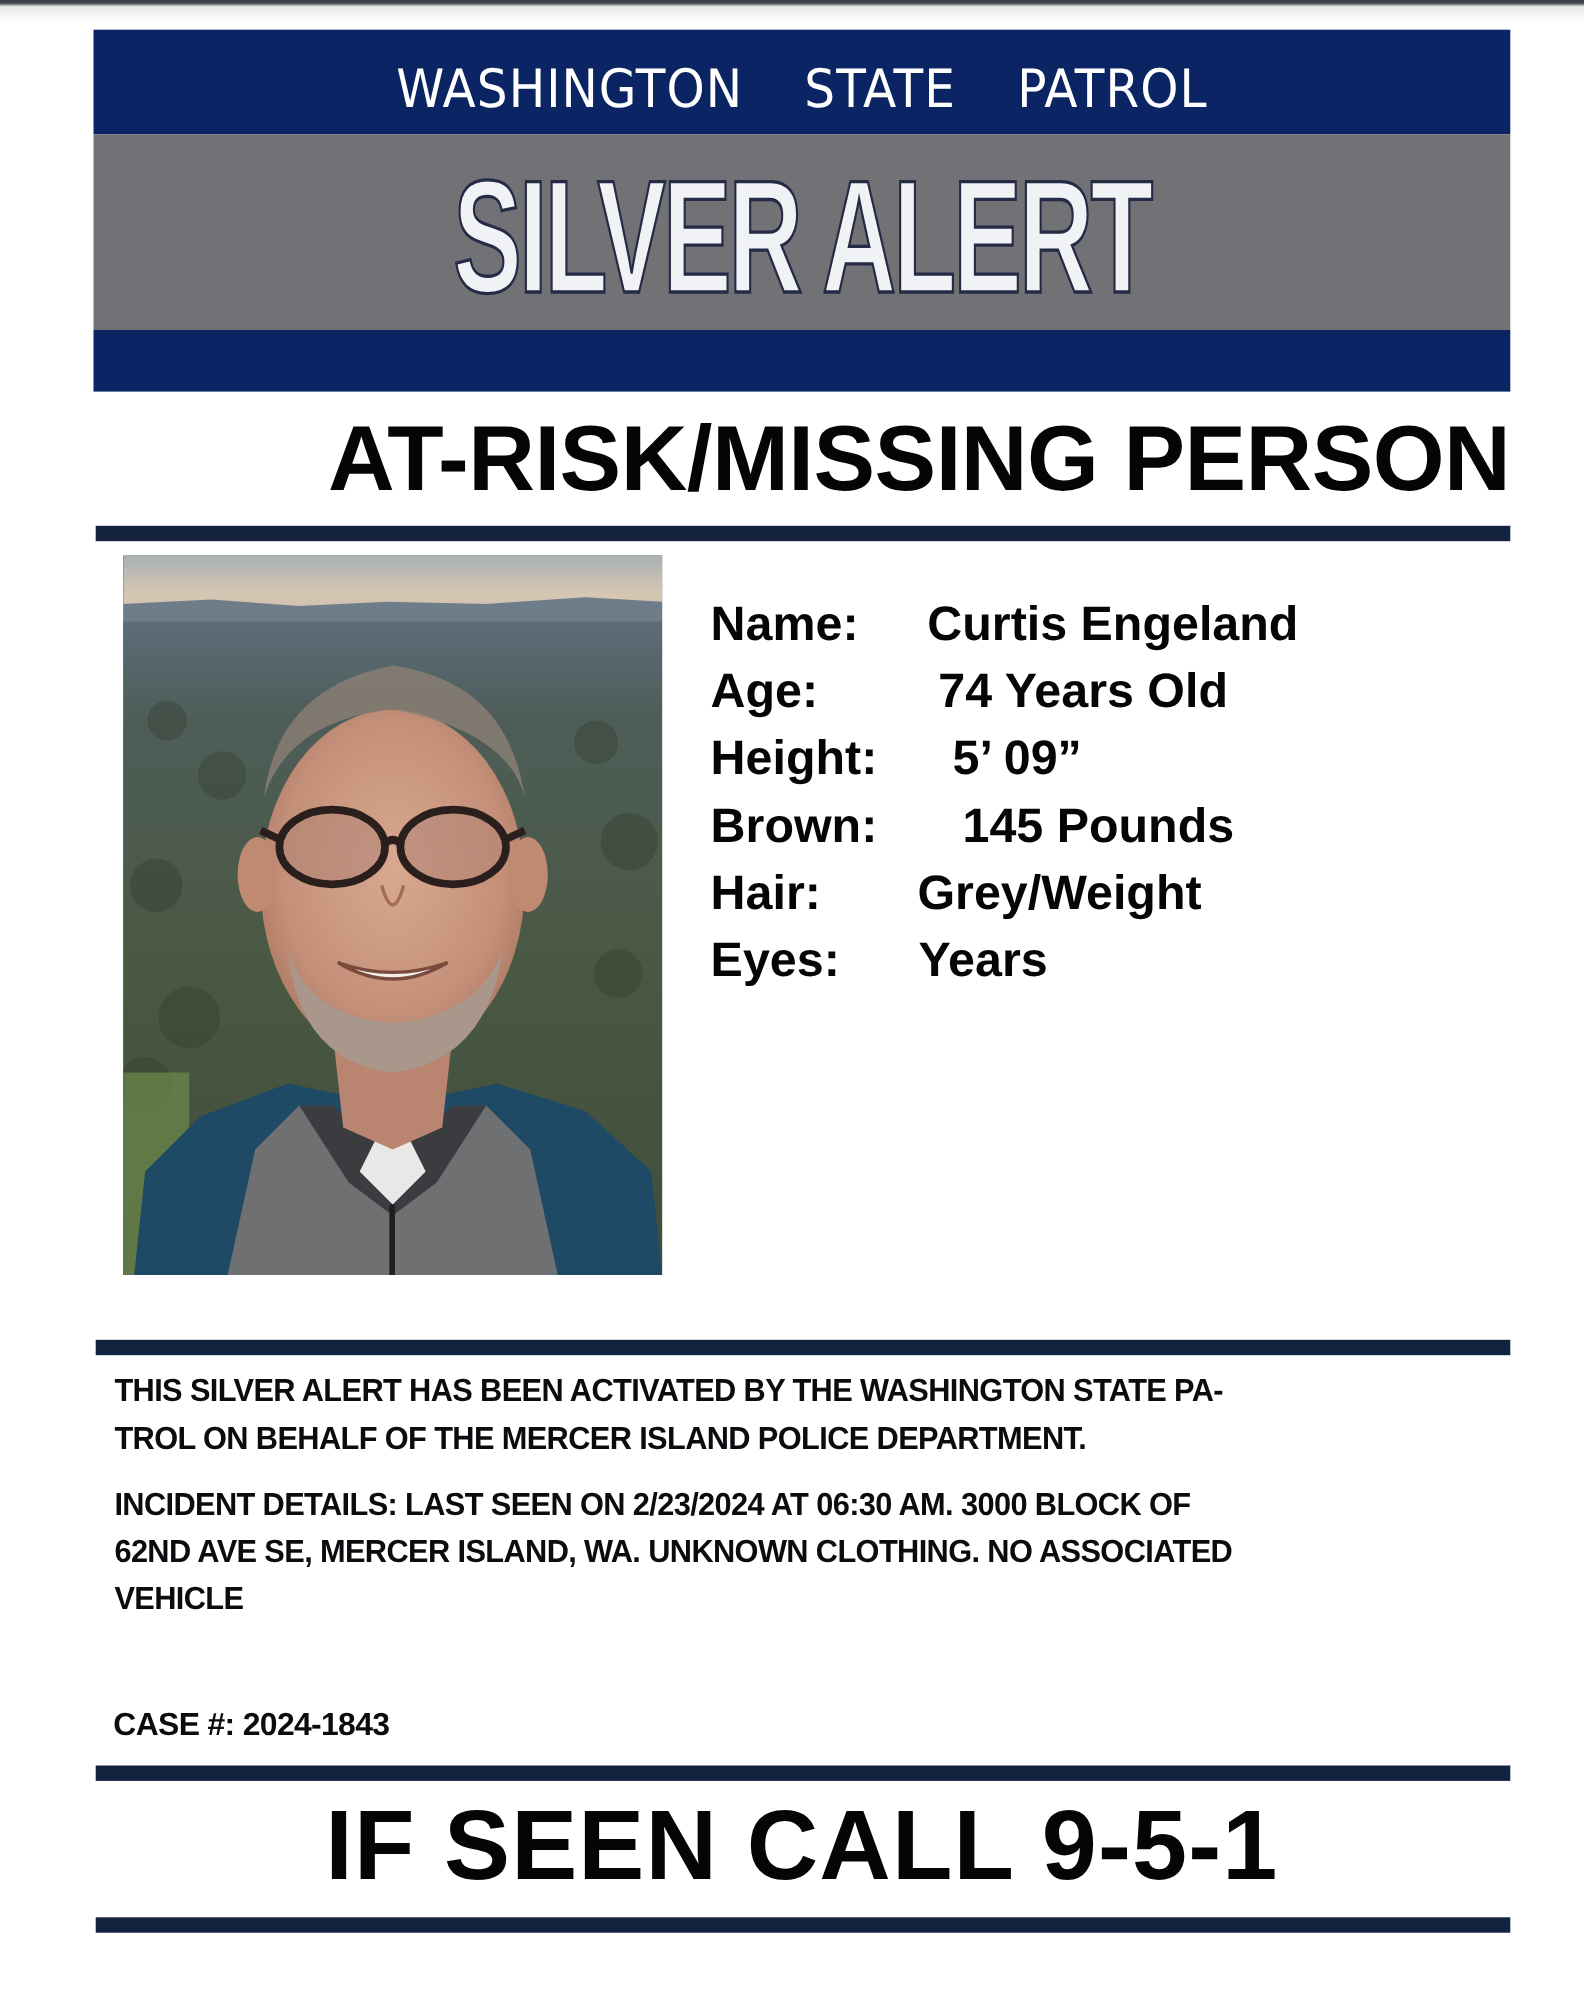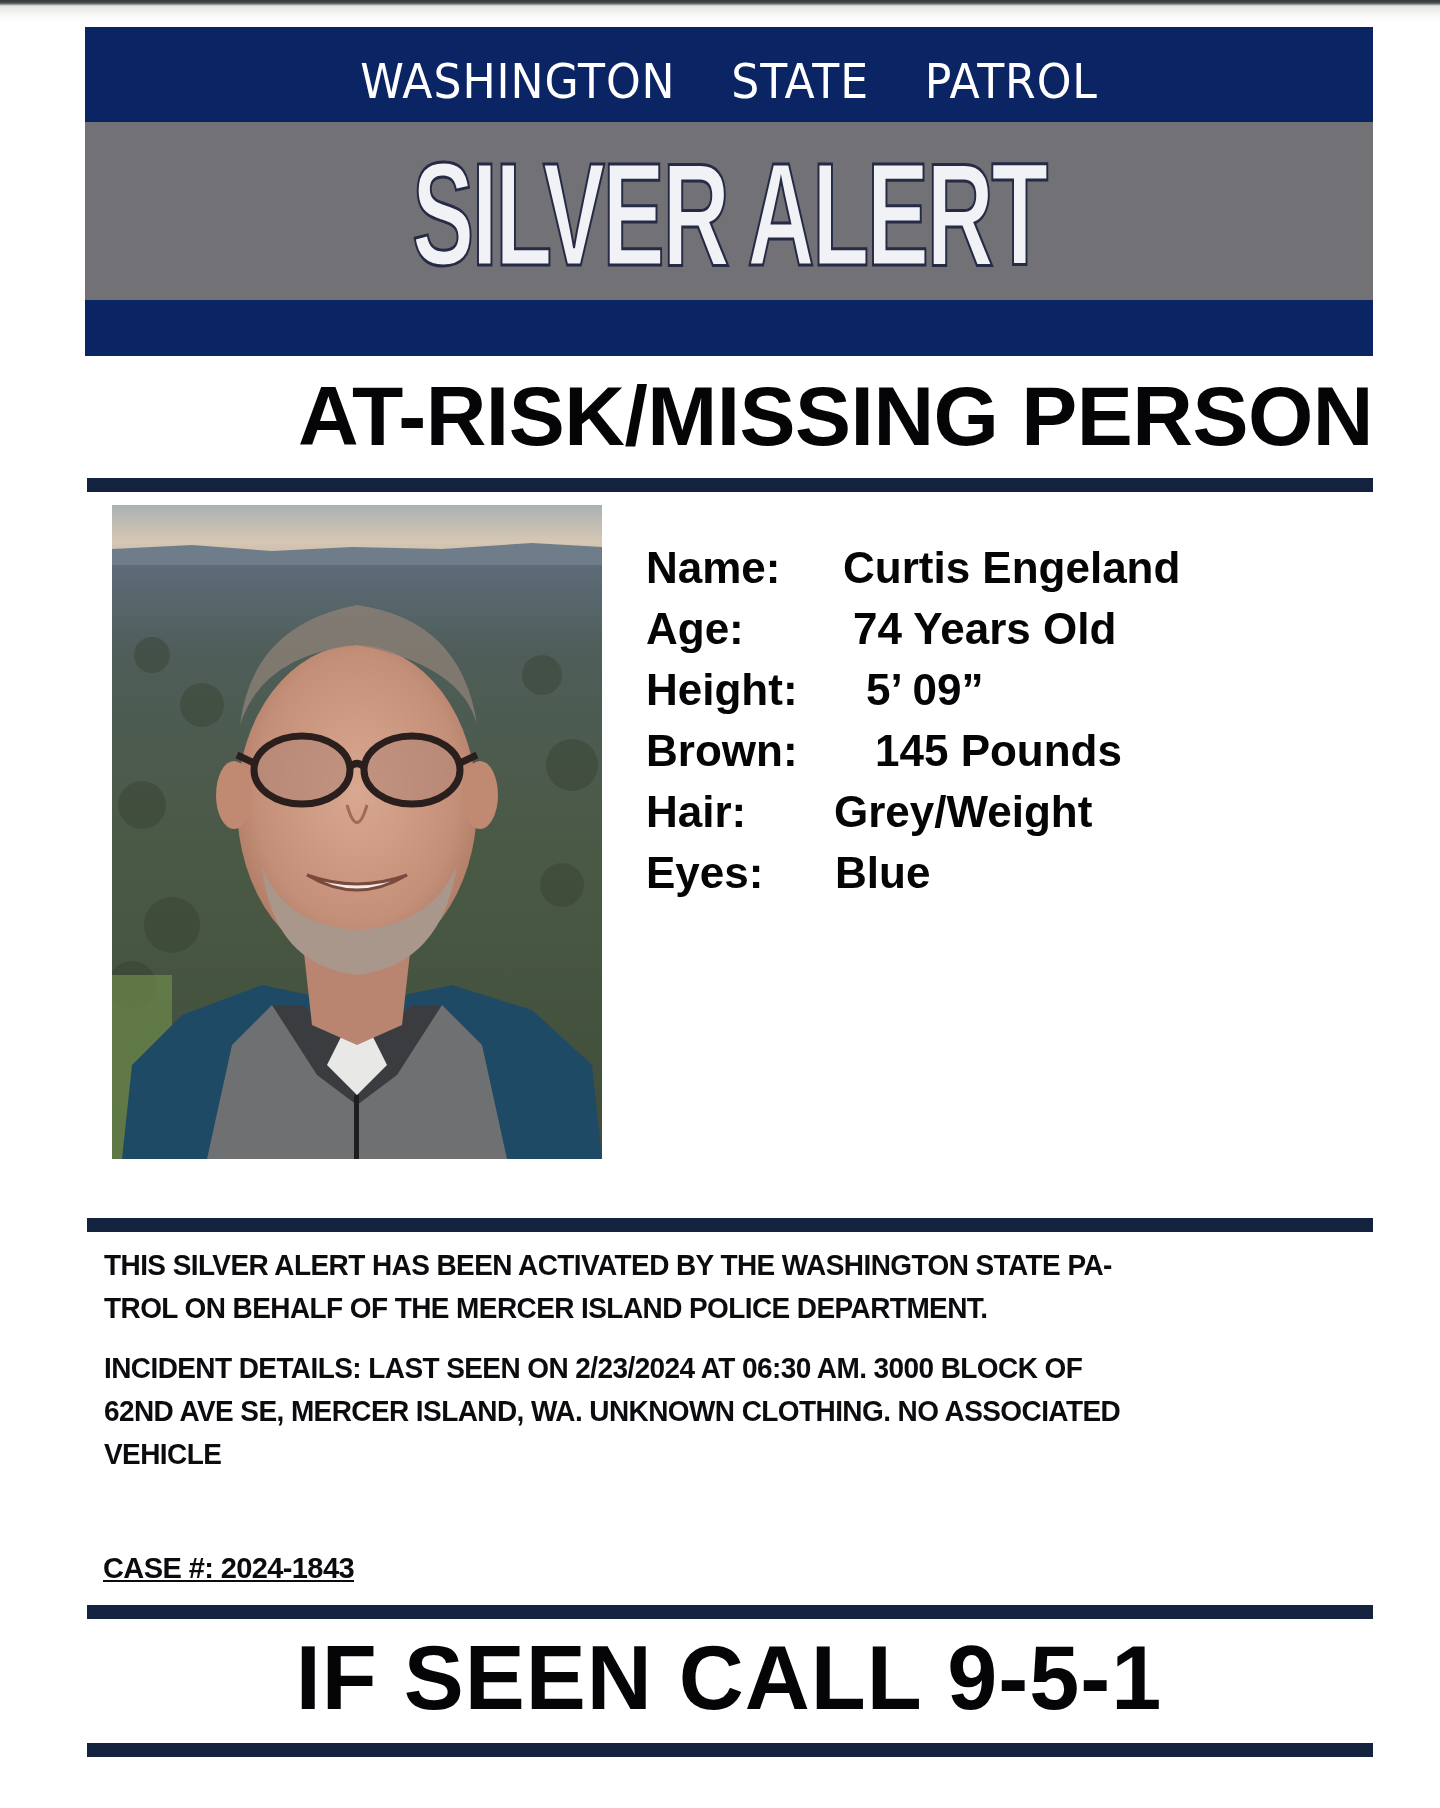--- a/index.html
+++ b/index.html
@@ -25,21 +25,21 @@
              letter-spacing:-0.5px; transform:scaleX(1.0); }
   .rule { position:absolute; left:87px; width:1286px; height:14px; background:#13223f; }
   .photo { position:absolute; left:112px; top:505px; width:490px; height:654px; overflow:hidden; background:#4d5a52; }
   .details { position:absolute; left:646px; top:543px; }
   .drow { position:relative; height:61px; font-weight:bold; font-size:44px; line-height:50px; color:#050507; white-space:nowrap; }
   .drow .lbl { position:absolute; left:0; top:0;text-align:right; }
   .drow .val { position:absolute; top:0; }
   .para { position:absolute; left:104px; width:1280px; font-weight:bold; font-size:29px; color:#0c0c10;
           letter-spacing:-0.6px; white-space:nowrap; transform-origin:left top; }
   .para .ln { display:block; height:43px; line-height:34px; }
-  .case { position:absolute; left:103px; top:1550px; font-weight:bold; font-size:29px; line-height:36px; color:#0c0c10; letter-spacing:-0.6px;text-decoration:underline; }
+  .case { position:absolute; left:103px; top:1550px; font-weight:bold; font-size:29px; line-height:36px; color:#0c0c10; letter-spacing:-0.6px; }
   .cta { position:absolute; left:85px; width:1288px; top:1630px; text-align:center;
          font-weight:bold; font-size:90px; line-height:96px; color:#050507; letter-spacing:1px; }
 </style>
 </head>
 <body>
 
 <div class="topstrip"></div>
 
 <div>
   <div class="band band-top"></div>
@@ -131,21 +131,21 @@
     <div class="drow">
       <span class="lbl">Brown:</span>
       <span class="val" style="left:229px;">145 Pounds</span>
     </div>
     <div class="drow">
       <span class="lbl">Hair:</span>
       <span class="val" style="left:188px;">Grey/Weight</span>
     </div>
     <div class="drow">
       <span class="lbl">Eyes:</span>
-      <span class="val" style="left:189px;">Blue</span>
+      <span class="val" style="left:189px;">Years</span>
     </div>
   </div>
 
   <div class="rule" style="top:1218px;"></div>
 
   <div class="para" style="top:1248px; transform:scaleX(0.965);">
     <span class="ln">THIS SILVER ALERT HAS BEEN ACTIVATED BY THE WASHINGTON STATE PA-</span>
     <span class="ln">TROL ON BEHALF OF THE MERCER ISLAND POLICE DEPARTMENT.</span>
   </div>
 

